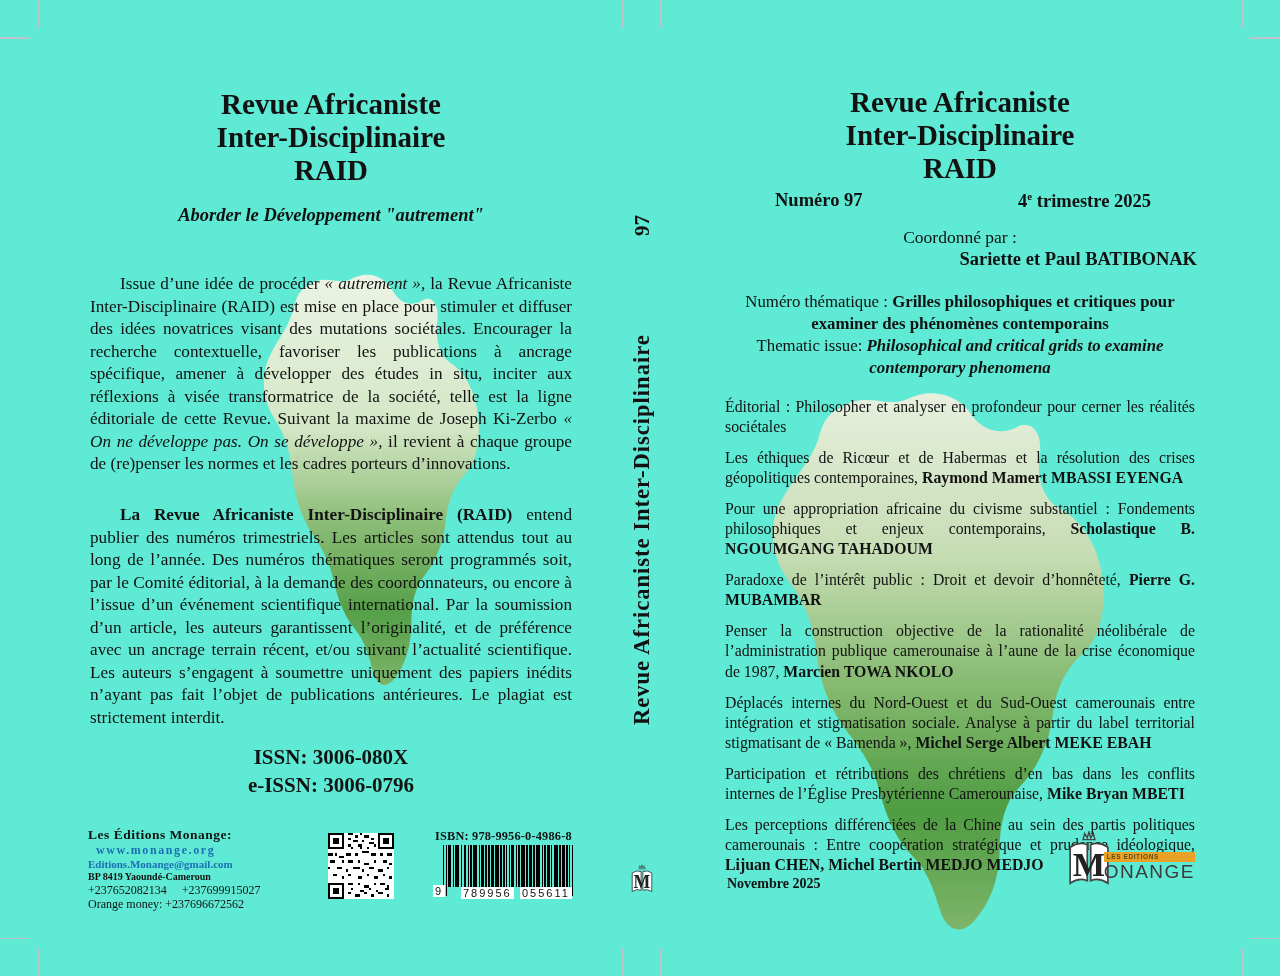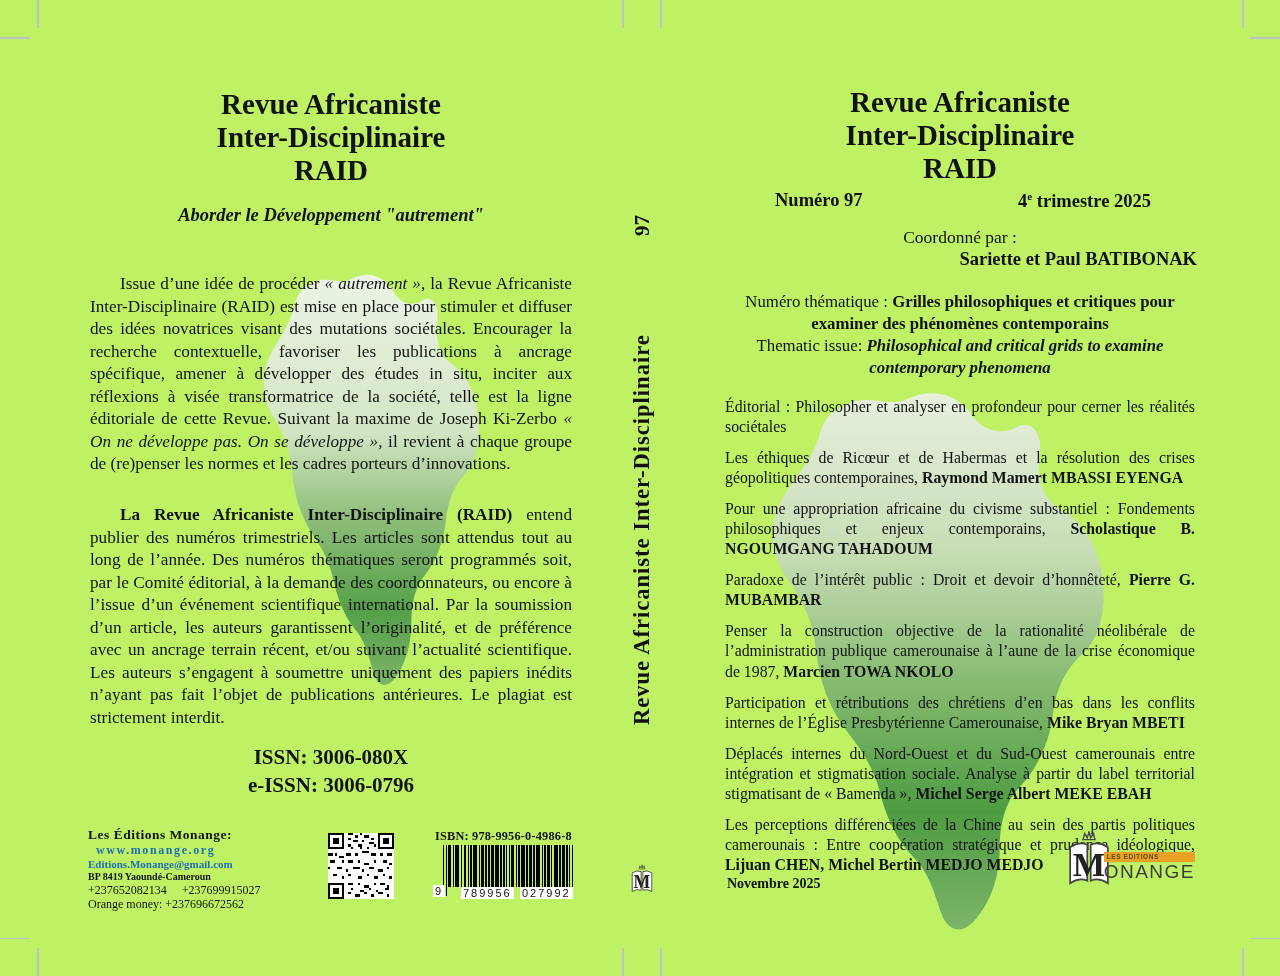--- a/index.html
+++ b/index.html
@@ -1,16 +1,16 @@
 <!DOCTYPE html>
 <html><head>
 <meta charset="utf-8">
 <style>
   html,body{margin:0;padding:0;background:#ffffff;}
-  .sheet{position:relative;width:1280px;height:976px;background:#bef264;overflow:hidden;
+  .sheet{position:relative;width:1280px;height:976px;background:#5eead4;overflow:hidden;
          font-family:"Liberation Serif",serif;color:#121212;}
   .b{font-weight:bold;}
   .i{font-style:italic;}
 
   
   .crop{position:absolute;background:#bfc2c6;}
 
   
   .map{position:absolute;z-index:0;}
 
@@ -210,21 +210,21 @@
             <rect x="81" y="0" width="3" height="33"></rect>
               <rect x="85" y="0" width="1" height="33"></rect>
             <rect x="87" y="0" width="2" height="33"></rect>
               <rect x="90" y="0" width="1" height="33"></rect>
             <rect x="92" y="0" width="1" height="40"></rect>
               <rect x="94" y="0" width="1" height="40"></rect>
           </g>
         </svg>
         <span class="bc-digit bc-d1">9</span>
         <span class="bc-digit bc-d2">789956</span>
-        <span class="bc-digit bc-d3">027992</span>
+        <span class="bc-digit bc-d3">055611</span>
       </div>
     </div>
   </div>
 
   <div class="spine">
     <div class="vtext spine-number">97</div>
     <div class="vtext spine-title">Revue Africaniste Inter-Disciplinaire</div>
     <svg class="spine-logo" width="24" height="32" viewBox="0 0 54 70">
       <path d="M20,10 L22,3 L25,8 L27,1 L29,8 L32,3 L34,10 Z" fill="none" stroke="#444" stroke-width="1.6"></path>
       <path d="M5,19 Q15,12 25,16 L25,58 Q15,54 5,61 Z" fill="#fff" stroke="#444" stroke-width="2"></path>
@@ -256,23 +256,23 @@
         <div class="toc-item"><span>Éditorial : Philosopher et analyser en profondeur pour cerner les réalités sociétales</span><span class="b"></span></div>
 
         <div class="toc-item"><span>Les éthiques de Ricœur et de Habermas et la résolution des crises géopolitiques contemporaines, </span><span class="b">Raymond Mamert MBASSI EYENGA</span></div>
 
         <div class="toc-item"><span>Pour une appropriation africaine du civisme substantiel : Fondements philosophiques et enjeux contemporains, </span><span class="b">Scholastique B. NGOUMGANG TAHADOUM</span></div>
 
         <div class="toc-item"><span>Paradoxe de l’intérêt public : Droit et devoir d’honnêteté, </span><span class="b">Pierre G. MUBAMBAR</span></div>
 
         <div class="toc-item"><span>Penser la construction objective de la rationalité néolibérale de l’administration publique camerounaise à l’aune de la crise économique de 1987, </span><span class="b">Marcien TOWA NKOLO</span></div>
 
+        <div class="toc-item"><span>Déplacés internes du Nord-Ouest et du Sud-Ouest camerounais entre intégration et stigmatisation sociale. Analyse à partir du label territorial stigmatisant de « Bamenda », </span><span class="b">Michel Serge Albert MEKE EBAH</span></div>
+
         <div class="toc-item"><span>Participation et rétributions des chrétiens d’en bas dans les conflits internes de l’Église Presbytérienne Camerounaise, </span><span class="b">Mike Bryan MBETI</span></div>
-
-        <div class="toc-item"><span>Déplacés internes du Nord-Ouest et du Sud-Ouest camerounais entre intégration et stigmatisation sociale. Analyse à partir du label territorial stigmatisant de « Bamenda », </span><span class="b">Michel Serge Albert MEKE EBAH</span></div>
 
         <div class="toc-item"><span>Les perceptions différenciées de la Chine au sein des partis politiques camerounais : Entre coopération stratégique et prudence idéologique, </span><span class="b">Lijuan CHEN, Michel Bertin MEDJO MEDJO</span></div>
       </div>
 
     <div class="fp-date">Novembre 2025</div>
 
     <div class="monange-logo">
       <svg width="56" height="60" viewBox="0 0 54 70">
         <path d="M20,10 L22,3 L25,8 L27,1 L29,8 L32,3 L34,10 Z" fill="none" stroke="#444" stroke-width="1.6"></path>
         <path d="M5,19 Q15,12 25,16 L25,58 Q15,54 5,61 Z" fill="#fff" stroke="#444" stroke-width="2"></path>

